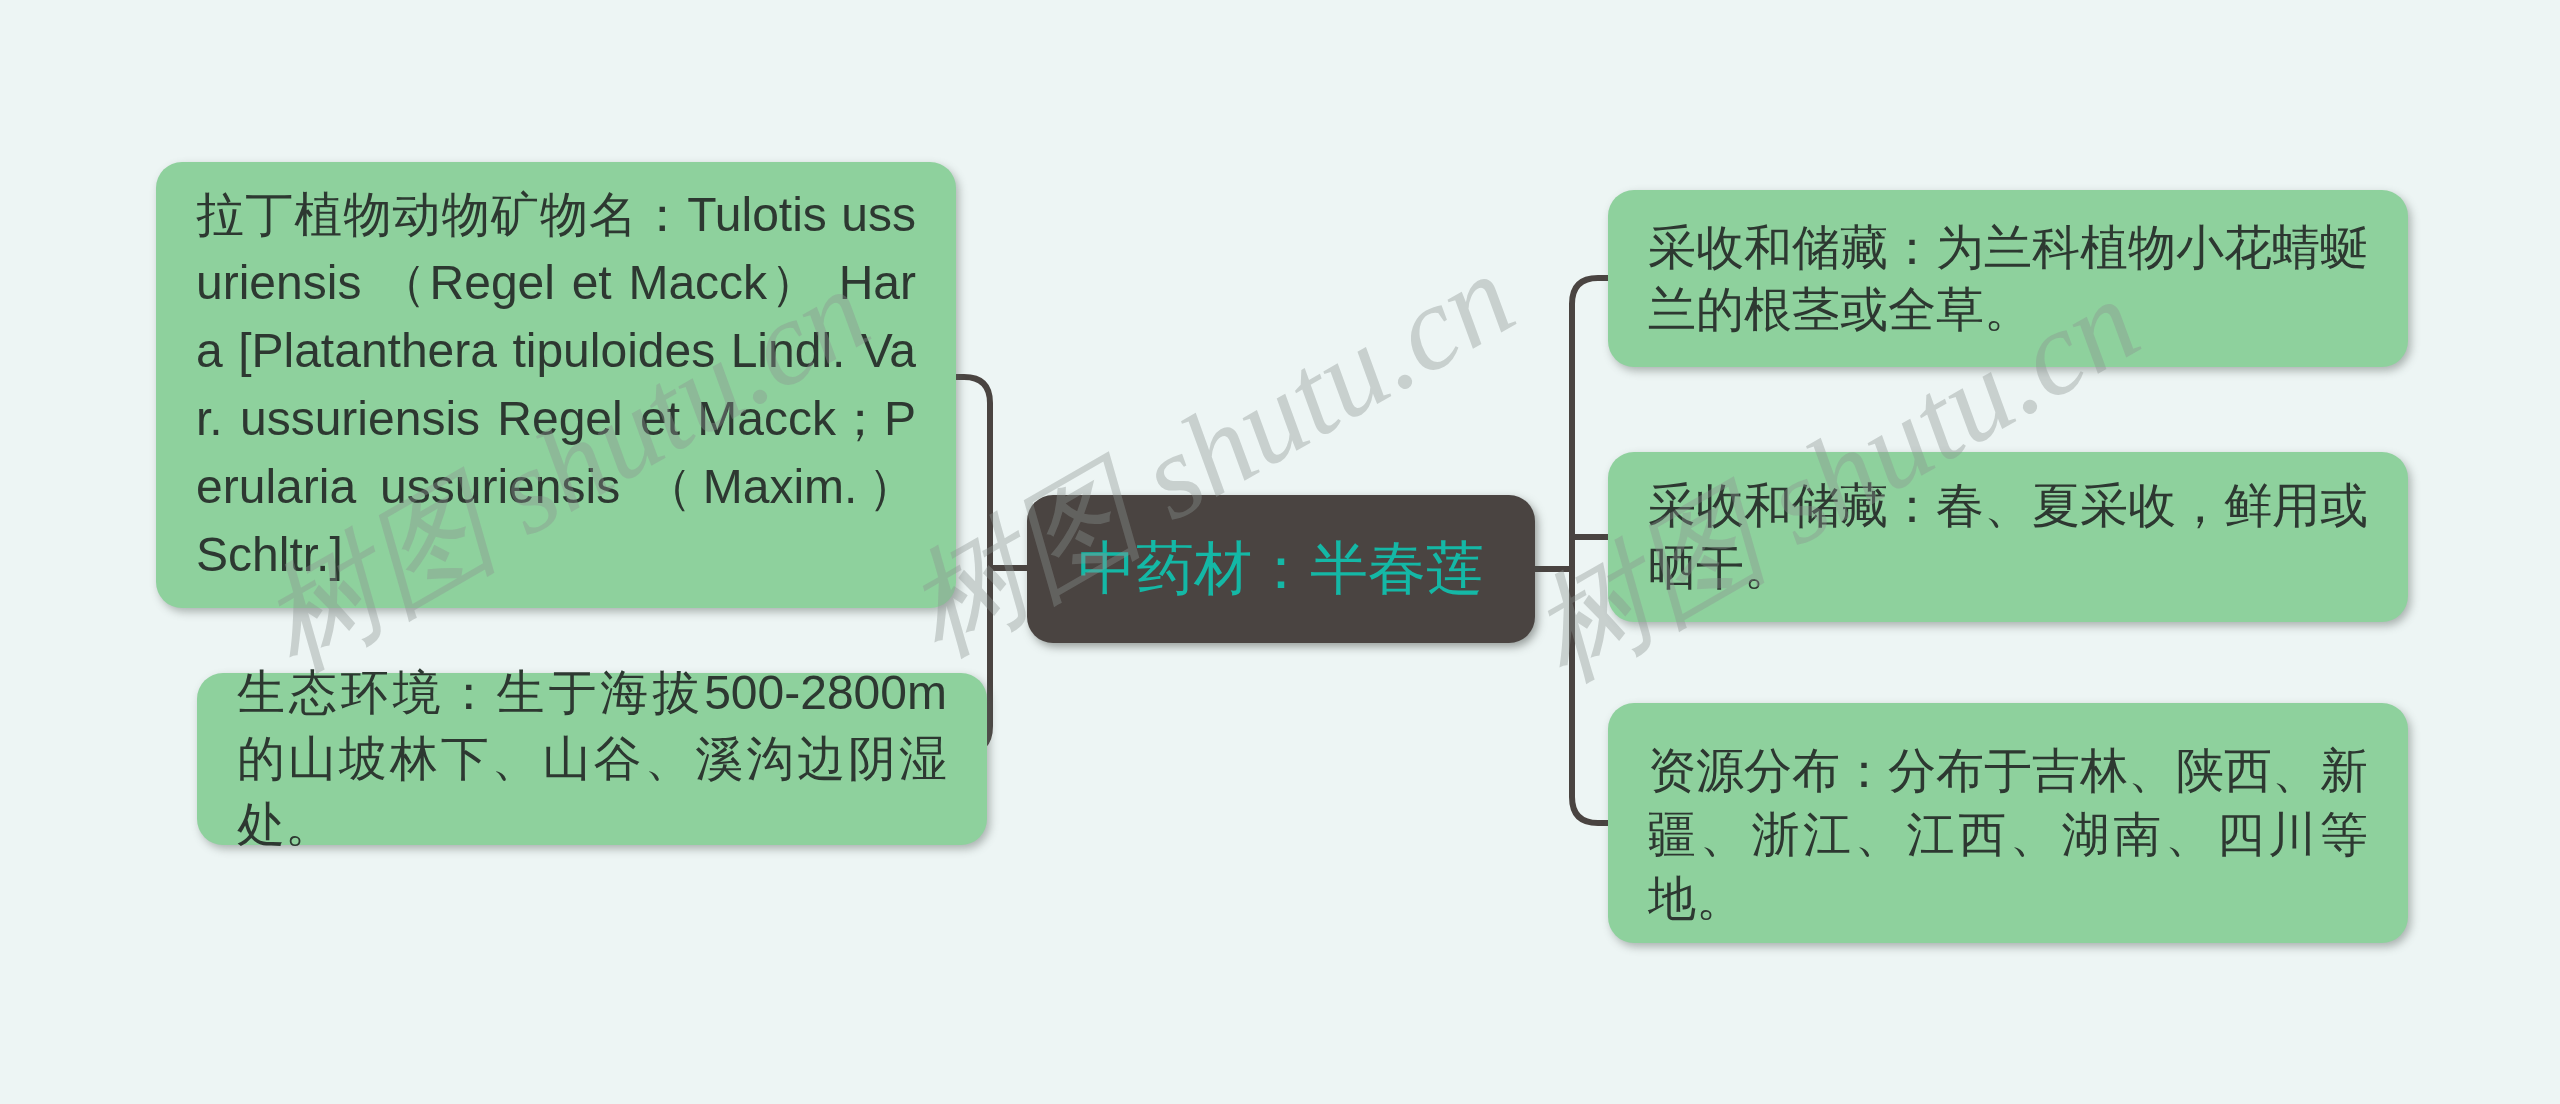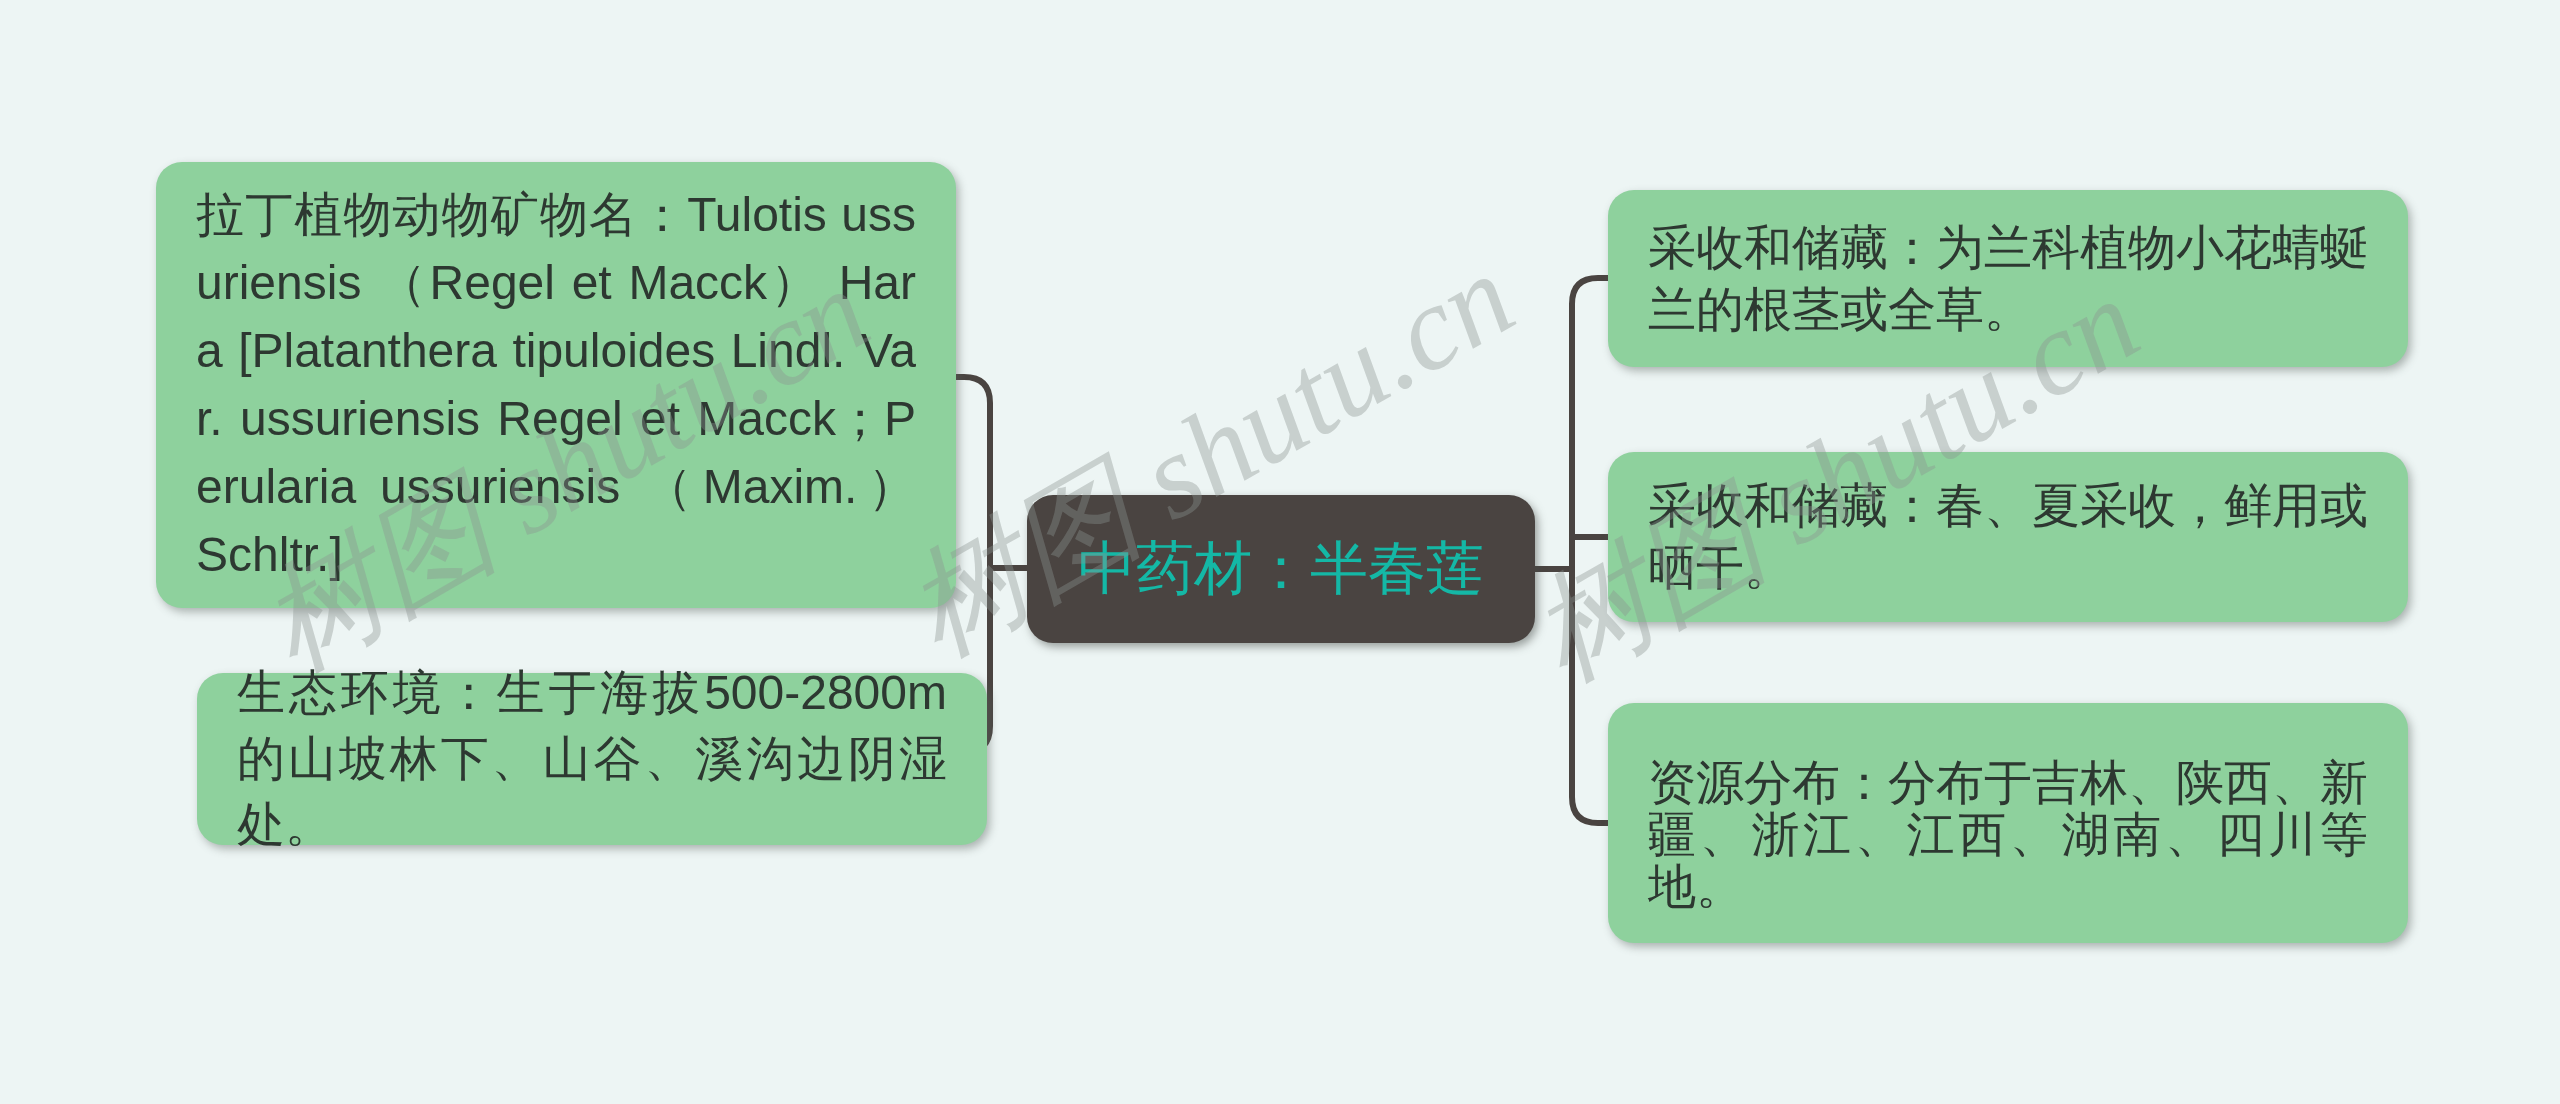--- a/index.html
+++ b/index.html
@@ -43,21 +43,21 @@
     line-height: 66px;
   }
   #branch-latin-name     { left: 156px; top: 162px; width: 800px; height: 446px; align-items: center; }
   #branch-latin-name p   { line-height: 68px; }
   #branch-ecology        { left: 156px; top: 673px; width: 790px; height: 172px; margin-left: 41px; }
   #branch-source         { left: 1608px; top: 190px; width: 800px; height: 177px; }
   #branch-source p       { line-height: 62px; }
   #branch-harvest        { left: 1608px; top: 452px; width: 800px; height: 170px; }
   #branch-harvest p      { line-height: 62px; }
   #branch-distribution   { left: 1608px; top: 703px; width: 800px; height: 240px; }
-  #branch-distribution p { line-height: 52px; margin-top: 24px; }
+  #branch-distribution p { line-height: 64px; margin-top: 24px; }
   #root-node {
     position: absolute;
     left: 1027px; top: 495px;
     width: 508px; height: 148px;
     background: #4a4441;
     border-radius: 26px;
     box-shadow: 3px 4px 8px rgba(70, 75, 72, 0.5);
     display: flex;
     align-items: center;
     justify-content: center;

